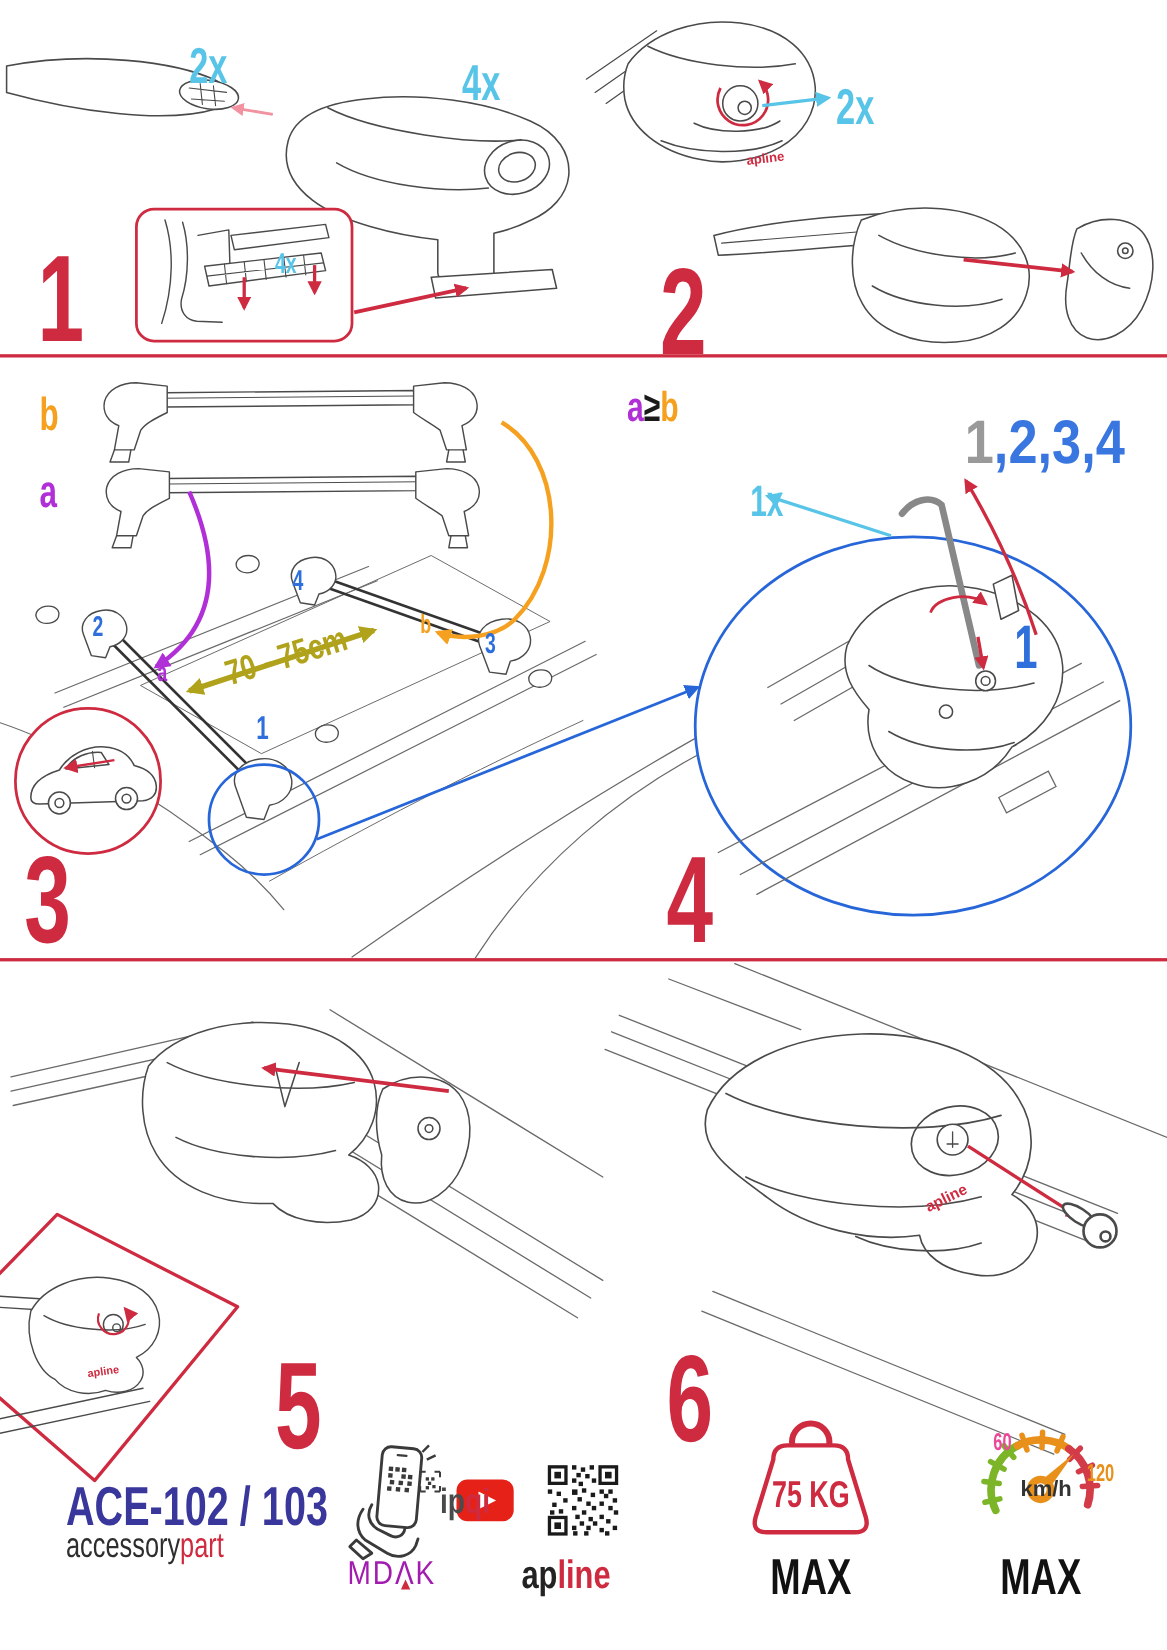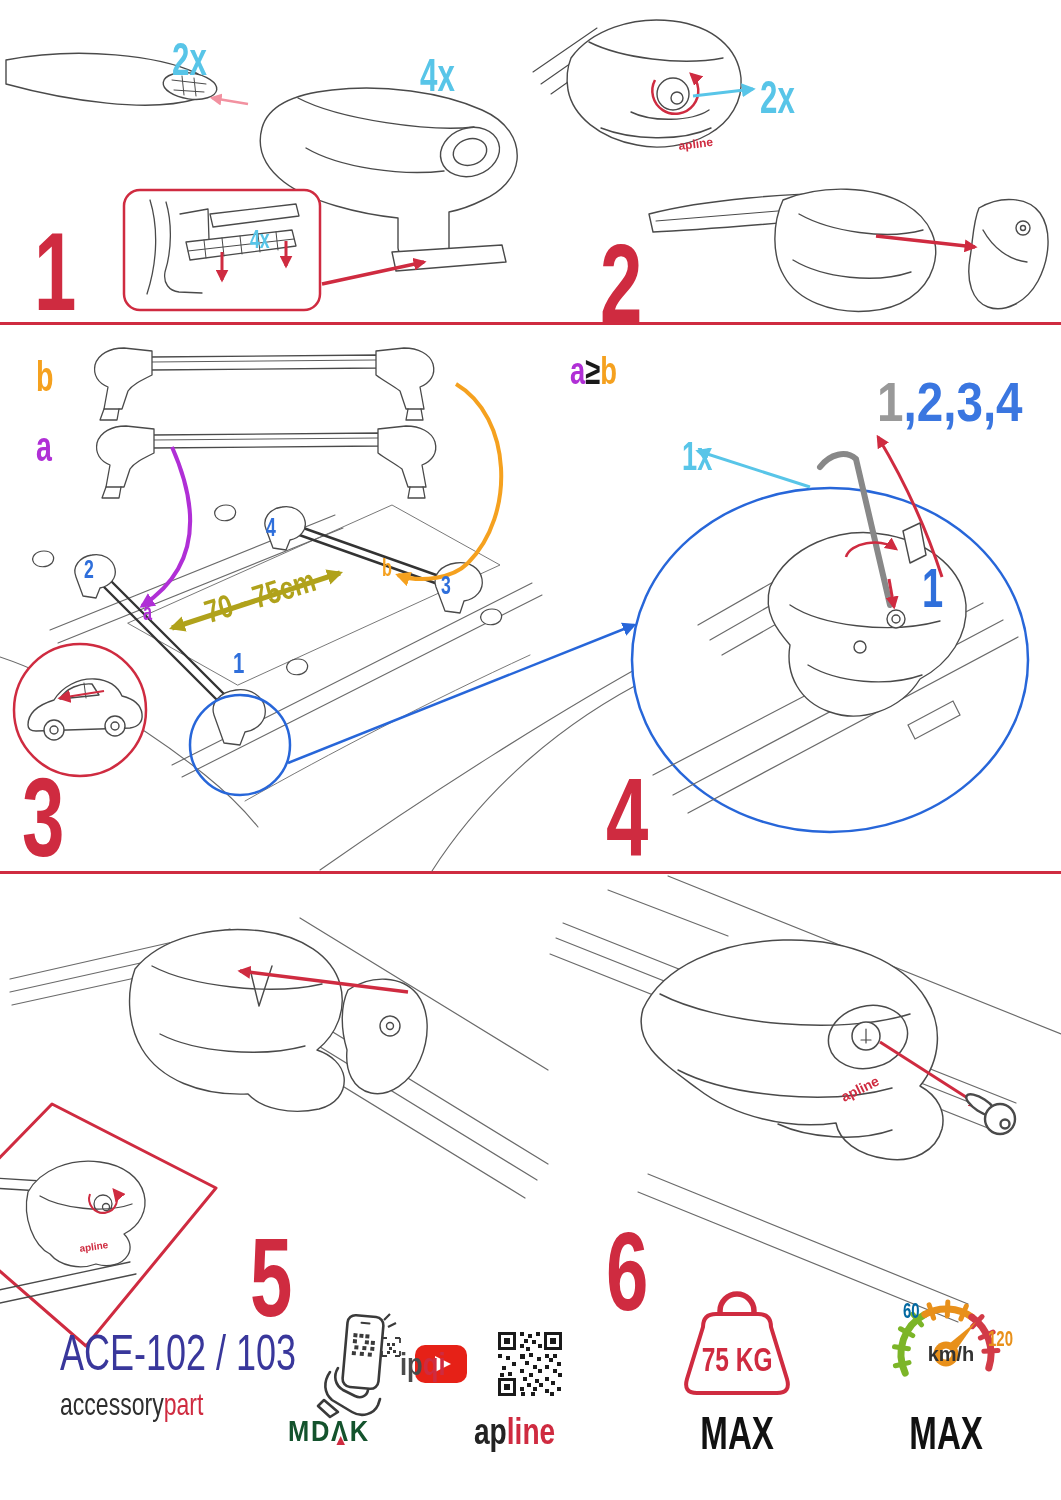--- a/index.html
+++ b/index.html
@@ -15,35 +15,35 @@
   .qty-s{color:#58c5e8;font-weight:700;font-size:26px;}
   .posn{color:#2f6fdb;font-weight:700;font-size:26px;}
   .lbl-b{color:#f5a11f;font-weight:700;font-size:42px;}
   .lbl-a{color:#b02fd6;font-weight:700;font-size:42px;}
   .lbl-sm{font-size:24px;font-weight:700;}
   .dist{color:#b0a21b;font-weight:700;font-size:32px;width:190px;text-align:center;
         transform:rotate(-17deg) scaleX(.78);transform-origin:center center;}
   .cond-rule{font-weight:700;font-size:38px;}
   .seq{font-weight:700;font-size:56px;transform:scaleX(.85);transform-origin:left top;display:inline-block;}
   .big1{color:#2f6fdb;font-weight:700;font-size:56px;}
-  .model{color:#39379b;font-weight:400;font-size:50px;}
+  .model{color:#39379b;font-weight:700;font-size:50px;margin-top:16px;}
   .brandline{font-weight:400;font-size:32px;color:#2e2e2e;}
   .brandline .red{color:#cf2b40;}
-  .mdak{font-weight:700;font-size:30px;color:#14532d;letter-spacing:2px;}
+  .mdak{font-weight:400;font-size:30px;color:#a21caf;letter-spacing:2px;margin-left:28px;}
   .mdak-lam{position:relative;display:inline-block;}
   .mdak-tri{position:absolute;left:50%;bottom:1px;transform:translateX(-50%);
             width:0;height:0;border-left:5px solid transparent;border-right:5px solid transparent;
             border-bottom:9px solid #cf2b40;}
   .ipqi{font-weight:700;font-size:32px;color:#4a4a4a;}
   .ipqi .red{color:#cf2b40;}
   .apline{font-weight:700;font-size:36px;color:#232323;}
   .apline .red{color:#cf2b40;}
   .wkg{color:#cf2b40;font-weight:700;font-size:34px;width:120px;text-align:center;}
   .wmax{color:#111;font-weight:700;font-size:46px;width:120px;text-align:center;}
-  .smin{color:#0369a1;font-weight:700;font-size:22px;}
+  .smin{color:#ec4899;font-weight:700;font-size:22px;}
   .smax{color:#e8901a;font-weight:700;font-size:22px;}
   .kmh{color:#333;font-weight:700;font-size:20px;width:70px;text-align:center;}
 </style>
 </head>
 <body>
 
 <svg width="0" height="0">
   <defs>
     <marker id="aR" viewBox="0 0 10 10" refX="8" refY="5" markerWidth="13" markerHeight="13" markerUnits="userSpaceOnUse" orient="auto-start-reverse">
         <path d="M0,0L10,5L0,10Z" fill="#cf2b40"></path>

